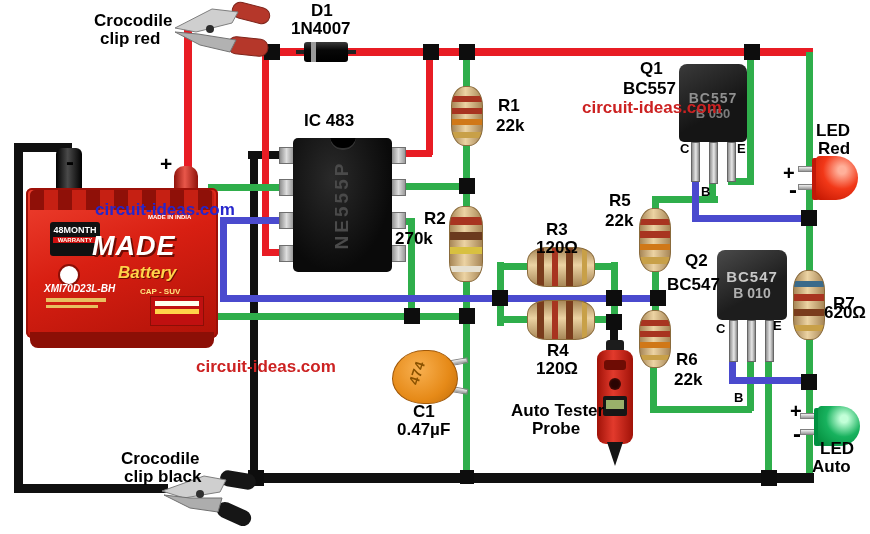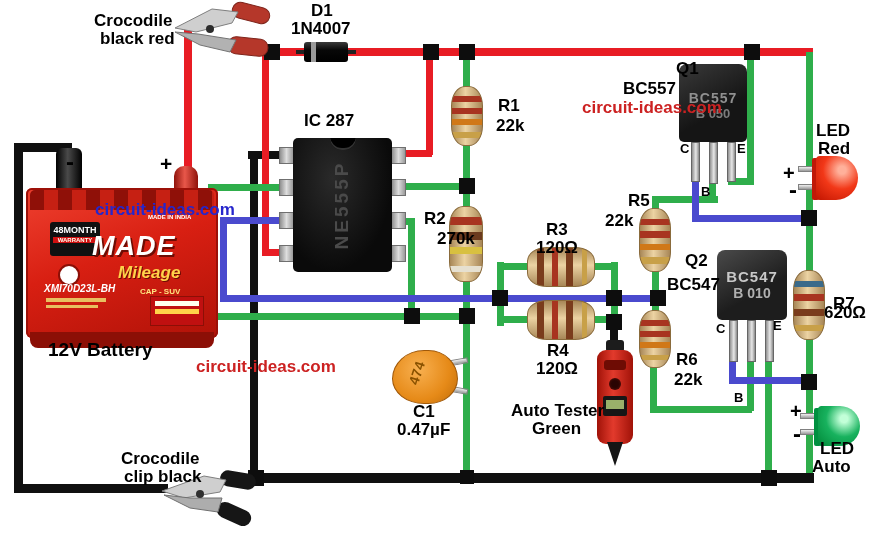--- a/index.html
+++ b/index.html
@@ -133,33 +133,32 @@
   <div style="position:absolute;left:174px;top:166px;width:24px;height:26px;background:linear-gradient(90deg,#8f130b,#e8574a 45%,#8f130b);border-radius:10px 10px 4px 4px"></div>
   <div style="position:absolute;left:26px;top:188px;width:192px;height:150px;border-radius:6px;background:linear-gradient(160deg,#ef4130 0%,#d81f12 45%,#b01208 100%);box-shadow:inset 0 0 0 2px #9c1008"></div>
   <div style="position:absolute;left:30px;top:190px;width:184px;height:20px;background:repeating-linear-gradient(90deg,#8f1008 0 14px,#c62013 14px 28px);border-radius:5px 5px 0 0"></div>
   <div style="position:absolute;left:30px;top:332px;width:184px;height:16px;background:#8c0f06;border-radius:0 0 8px 8px"></div>
   <div style="position:absolute;left:50px;top:222px;width:50px;height:34px;background:#111;border-radius:3px;color:#fff;font-size:9px;font-weight:bold;text-align:center;padding-top:3px;box-sizing:border-box">
     <div>48MONTH</div>
     <div style="background:#d01010;color:#ffe;font-size:6px;margin:2px 3px 0">WARRANTY</div>
   </div>
   <div style="position:absolute;left:58px;top:264px;width:18px;height:18px;background:#fff;border:2px solid #8c0f06;border-radius:50%"></div>
   <div class="lbl" style="left:92px;top:232px;font-size:27px;font-style:italic;color:#fff;text-shadow:2px 2px 0 #6e0c04;letter-spacing:1px">MADE</div>
-  <div class="lbl" style="left:118px;top:264px;font-size:17px;font-style:italic;color:#ffd24a;text-shadow:1px 1px 0 #6e0c04">Mileage</div>
+  <div class="lbl" style="left:118px;top:264px;font-size:17px;font-style:italic;color:#ffd24a;text-shadow:1px 1px 0 #6e0c04">Battery</div>
   <div class="lbl" style="left:140px;top:288px;font-size:8px;color:#ffe680">CAP - SUV</div>
   <div class="lbl" style="left:44px;top:284px;font-size:10px;font-style:italic;color:#fff">XMI70D23L-BH</div>
   <div class="lbl" style="left:148px;top:214px;font-size:6px;color:#fff">MADE IN INDIA</div>
   <i class="w" style="left:46px;top:298px;width:60px;height:4px;background:#e8c060"></i>
   <i class="w" style="left:46px;top:305px;width:52px;height:3px;background:#e8c060"></i>
   <div style="position:absolute;left:150px;top:296px;width:52px;height:28px;background:#c01010;border:1px solid #8c0f06">
     <i class="w" style="left:4px;top:4px;width:44px;height:5px;background:#ffe"></i>
     <i class="w" style="left:4px;top:12px;width:44px;height:5px;background:#ffd24a"></i>
   </div>
   <div class="sign" style="left:66px;top:148px;font-size:24px">-</div>
   <div class="sign" style="left:160px;top:152px;font-size:21px">+</div>
-  <div class="lbl" style="left:48px;top:340px;font-size:19px">12V Battery</div>
 
   <i class="w" style="left:296px;top:50px;width:8px;height:4px;background:#222"></i>
   <i class="w" style="left:348px;top:50px;width:8px;height:4px;background:#222"></i>
   <div style="position:absolute;left:304px;top:42px;width:44px;height:20px;background:linear-gradient(#3a3a3a,#080808 40%,#000);border-radius:3px">
     <i class="w" style="left:7px;top:0;width:5px;height:20px;background:#9a9a9a"></i>
   </div>
 
   <div class="pin" style="left:279px;top:147px;width:15px;height:17px"></div>
   <div class="pin" style="left:279px;top:179px;width:15px;height:17px"></div>
   <div class="pin" style="left:279px;top:212px;width:15px;height:17px"></div>
@@ -232,45 +231,45 @@
     <i class="w" style="left:6px;top:46px;width:24px;height:20px;background:#161616;border-radius:2px"></i>
     <i class="w" style="left:9px;top:50px;width:18px;height:9px;background:#9ab06a"></i>
   </div>
   <div style="position:absolute;left:607px;top:442px;width:0;height:0;border-left:8px solid transparent;border-right:8px solid transparent;border-top:24px solid #151515"></div>
 
   <div class="wm" style="left:95px;top:200px;color:#2626cc">circuit-ideas.com</div>
   <div class="wm" style="left:582px;top:98px;color:#cc2222">circuit-ideas.com</div>
   <div class="wm" style="left:196px;top:357px;color:#cc2222">circuit-ideas.com</div>
 
   <div class="lbl" style="left:94px;top:12px">Crocodile</div>
-  <div class="lbl" style="left:100px;top:30px">black red</div>
+  <div class="lbl" style="left:100px;top:30px">clip red</div>
   <div class="lbl" style="left:121px;top:450px">Crocodile</div>
   <div class="lbl" style="left:124px;top:468px">clip black</div>
   <div class="lbl" style="left:311px;top:2px">D1</div>
   <div class="lbl" style="left:291px;top:20px">1N4007</div>
-  <div class="lbl" style="left:304px;top:112px">IC 287</div>
+  <div class="lbl" style="left:304px;top:112px">IC 483</div>
   <div class="lbl" style="left:498px;top:97px">R1</div>
   <div class="lbl" style="left:496px;top:117px">22k</div>
   <div class="lbl" style="left:424px;top:210px">R2</div>
-  <div class="lbl" style="left:437px;top:230px">270k</div>
+  <div class="lbl" style="left:395px;top:230px">270k</div>
   <div class="lbl" style="left:546px;top:221px">R3</div>
   <div class="lbl" style="left:536px;top:239px">120Ω</div>
   <div class="lbl" style="left:547px;top:342px">R4</div>
   <div class="lbl" style="left:536px;top:360px">120Ω</div>
-  <div class="lbl" style="left:628px;top:192px">R5</div>
+  <div class="lbl" style="left:609px;top:192px">R5</div>
   <div class="lbl" style="left:605px;top:212px">22k</div>
   <div class="lbl" style="left:676px;top:351px">R6</div>
   <div class="lbl" style="left:674px;top:371px">22k</div>
   <div class="lbl" style="left:833px;top:295px">R7</div>
   <div class="lbl" style="left:824px;top:304px">620Ω</div>
-  <div class="lbl" style="left:676px;top:60px">Q1</div>
+  <div class="lbl" style="left:640px;top:60px">Q1</div>
   <div class="lbl" style="left:623px;top:80px">BC557</div>
   <div class="lbl" style="left:685px;top:252px">Q2</div>
   <div class="lbl" style="left:667px;top:276px">BC547</div>
   <div class="lbl" style="left:816px;top:122px">LED</div>
   <div class="lbl" style="left:818px;top:140px">Red</div>
   <div class="lbl" style="left:820px;top:440px">LED</div>
   <div class="lbl" style="left:812px;top:458px">Auto</div>
   <div class="lbl" style="left:413px;top:403px">C1</div>
   <div class="lbl" style="left:397px;top:421px">0.47µF</div>
   <div class="lbl" style="left:511px;top:402px">Auto Tester</div>
-  <div class="lbl" style="left:532px;top:420px">Green</div>
+  <div class="lbl" style="left:532px;top:420px">Probe</div>
 </div>
 
 </body></html>

